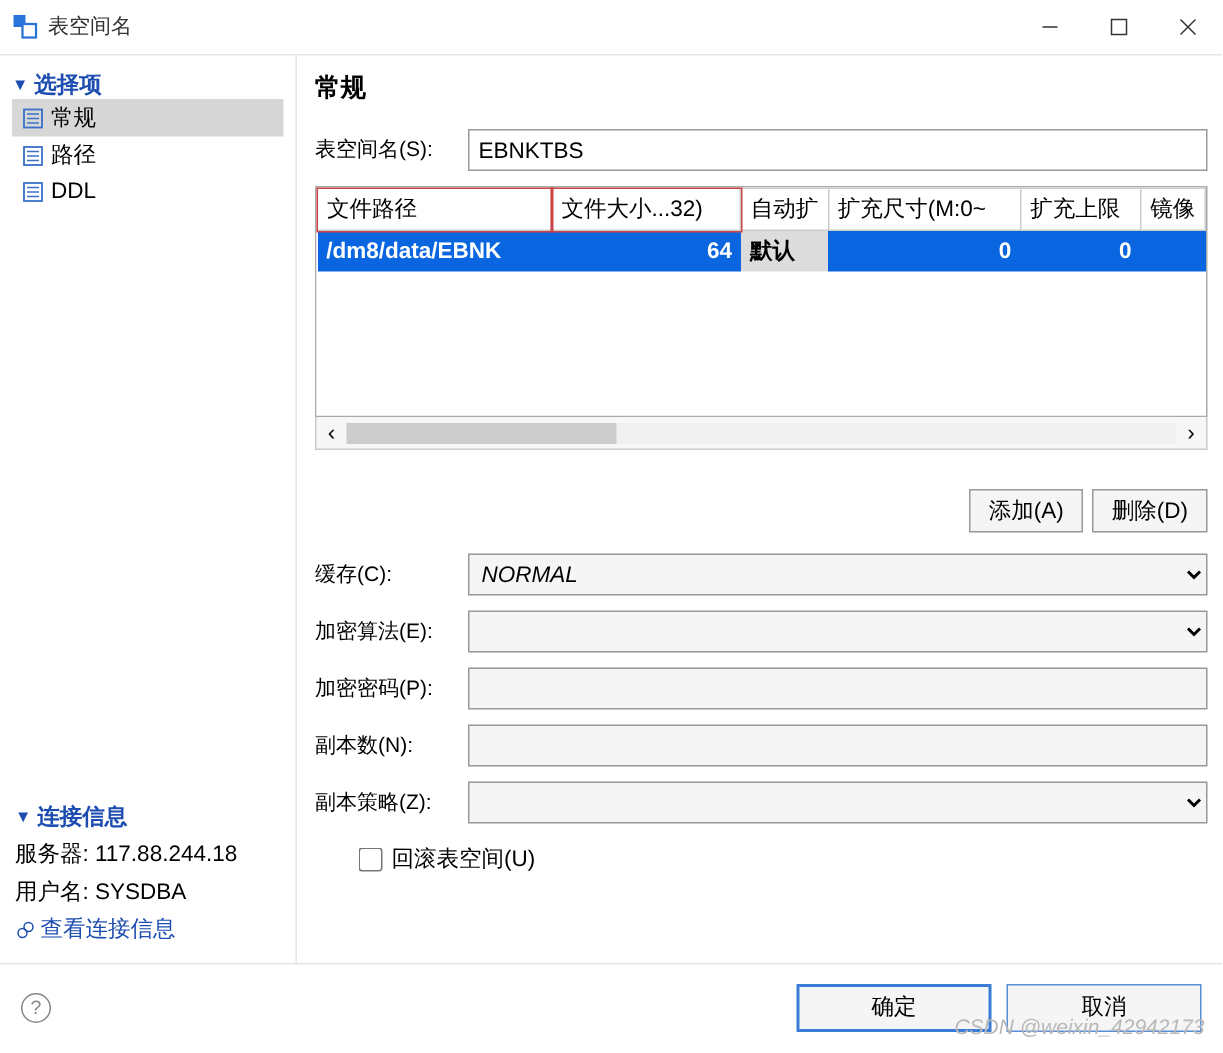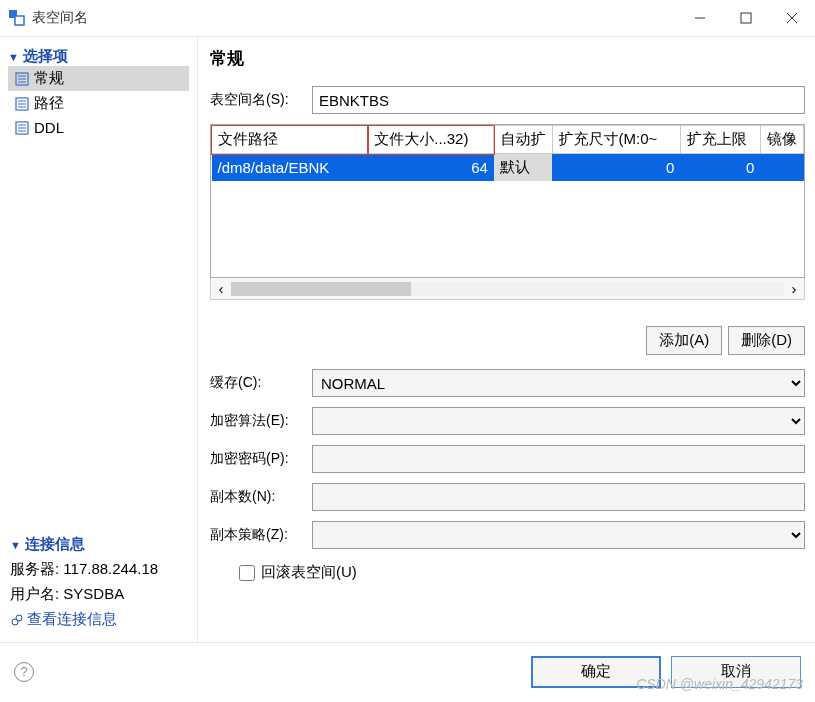--- a/index.html
+++ b/index.html
@@ -23,29 +23,29 @@
 .conn-info div { padding: 3px 2px; overflow: hidden; white-space: nowrap; }
 .conn-link { color: #1d4db0; cursor: pointer; display: flex; align-items: center; }
 .conn-link .link-icon { width: 14px; height: 14px; margin-right: 3px; }
 
 .content { flex: 1; padding: 10px 10px 8px 12px; display: flex; flex-direction: column; overflow: hidden; }
 .section-title { font-weight: bold; font-size: 17px; margin-bottom: 16px; }
 
 .form-row { display: flex; align-items: center; margin-bottom: 10px; }
 .form-label { width: 102px; font-size: 14px; }
 .form-input { flex: 1; height: 28px; border: 1px solid #999; padding: 2px 6px; font-size: 15px; }
-.form-select { flex: 1; height: 28px; border: 1px solid #999; background: #f5f5f5; font-size: 15px; padding: 2px 4px; }
+.form-select { flex: 1; height: 28px; border: 1px solid #999; background: #f5f5f5; font-size: 15px; padding: 2px 4px; font-style: italic; }
 
 .table-wrap { border: 1px solid #aaa; margin-bottom: 0; }
 .table { width: 100%; border-collapse: collapse; background: #fff; }
 .table th { background: #fff; border: 1px solid #ccc; padding: 4px 6px; font-weight: normal; text-align: left; font-size: 15px; height: 28px; white-space: nowrap; overflow: hidden; }
 .table th.hl { background: #fff; }
 .hlgroup { outline: 1px solid #c44; }
 .table td { padding: 4px 6px; height: 24px; font-size: 15px; white-space: nowrap; overflow: hidden; }
-.table tr.selected td { background: #0a66e0; color: #fff; }
+.table tr.selected td { background: #0a66e0; color: #fff; font-weight: bold; }
 .table tr.selected td.grey { background: #dcdcdc; color: #000; }
 .table tr.empty td { height: 24px; }
 .table td.right { text-align: right; }
 
 .hscroll { height: 22px; border: 1px solid #ccc; border-top: none; display: flex; align-items: center; background: #f7f7f7; }
 .hscroll .arrow { width: 20px; text-align: center; user-select: none; cursor: pointer; }
 .hscroll .track { flex: 1; position: relative; height: 14px; background: #f0f0f0; }
 .hscroll .thumb { position: absolute; left: 0; top: 0; height: 14px; width: 180px; background: #ccc; }
 
 .btn-row { display: flex; justify-content: flex-end; gap: 6px; margin: 26px 0 14px; }

